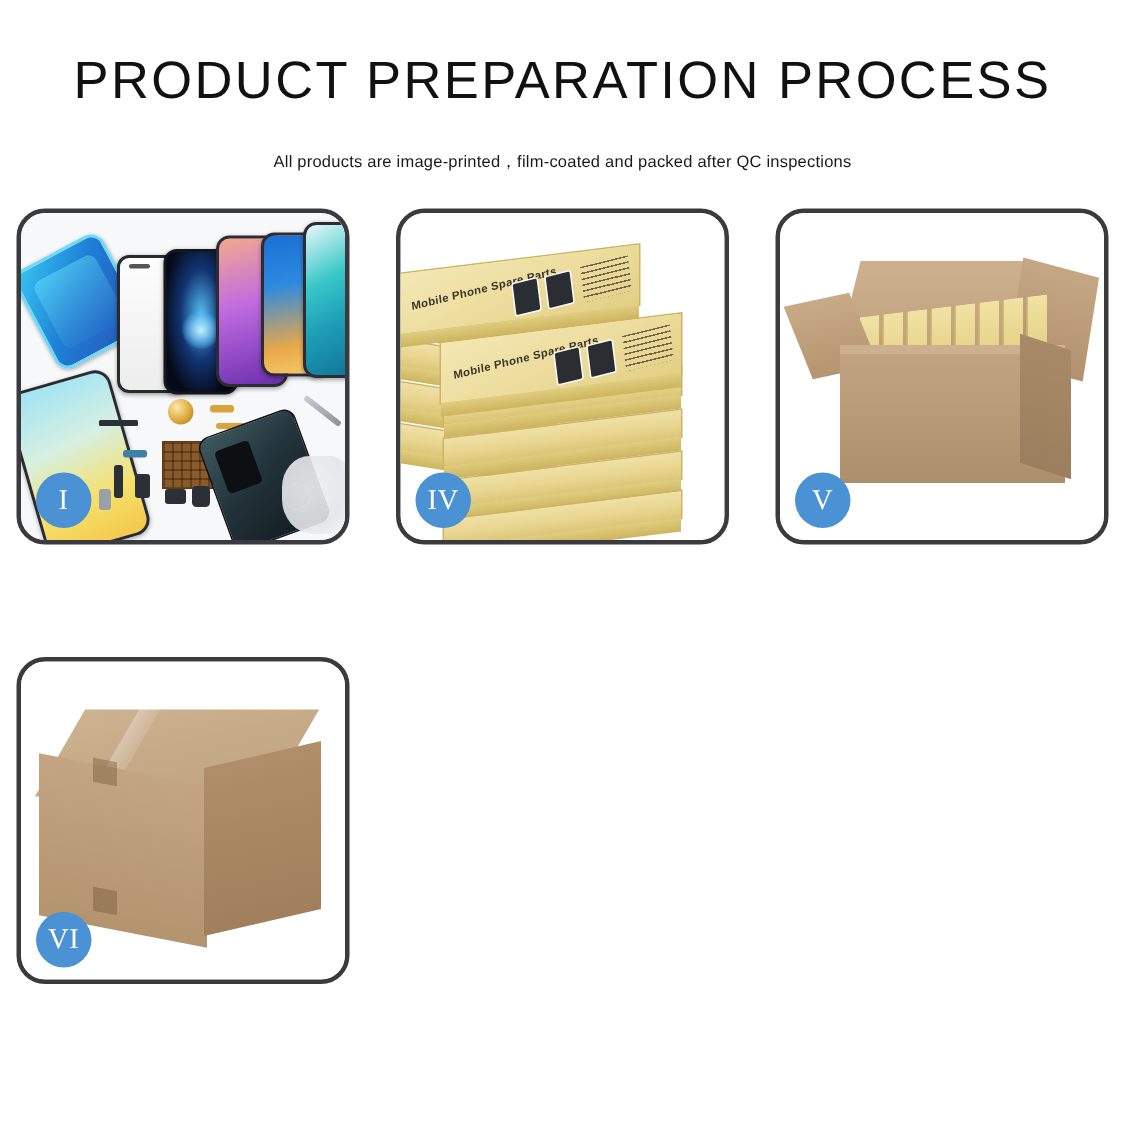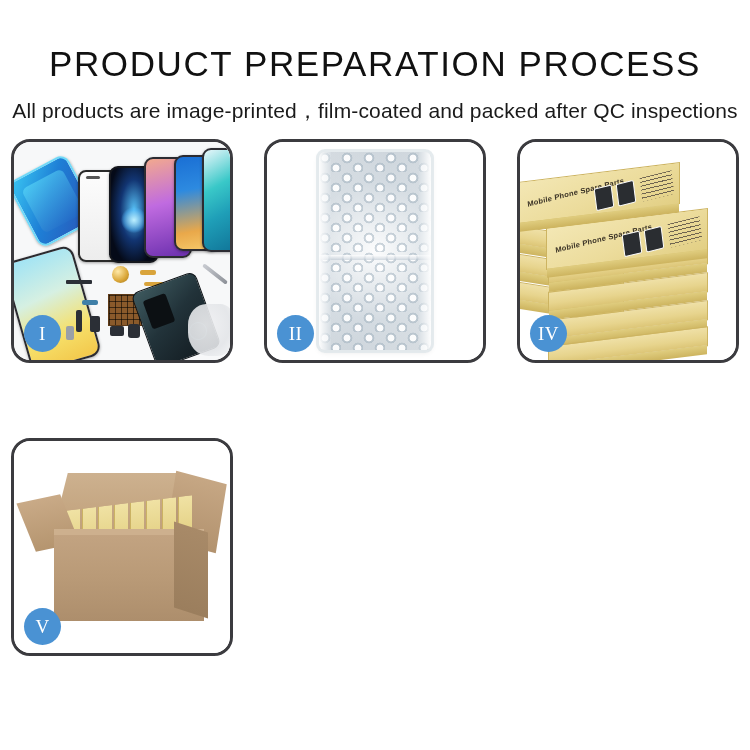--- a/index.html
+++ b/index.html
@@ -18,32 +18,32 @@
 
   
   #header {
     position: absolute;
     left: 0; top: 0;
     width: 750px;
     text-align: center;
   }
   #page-title {
     margin: 0;
-    padding-top: 44px;
+    padding-top: 34px;
     font-size: 35px;
     letter-spacing: 1.6px;
     font-weight: 400;
     color: #111111;
     font-family: "Liberation Sans", sans-serif;
     white-space: nowrap;
   }
   #page-subtitle {
-    margin: 4px;
+    margin: 17px;
     padding-top: 9px;
-    font-size: 21px;
+    font-size: 11px;
     font-weight: 400;
     color: #1a1a1a;
     letter-spacing: 0.15px;
     white-space: nowrap;
   }
 
   
   #panel-grid {
     position: absolute;
     left: 11px;
@@ -417,32 +417,20 @@
         <div class="screw" style="left:112px;top:76px;"></div>
         <div class="screw" style="left:120px;top:68px;"></div>
       </div>
       <div class="backplate"></div>
       <div class="tool"></div>
       <div class="hand-hint"></div>
     </div>
     <div class="badge">I</div>
   </div>
 
-  <div class="panel">
-    <div class="panel-stage">
-      <div class="bw-bg"></div>
-      <div class="bubble-pack">
-        <div class="bubbles"></div>
-        <div class="bw-seam"></div>
-        <div class="bw-edge-l"></div>
-        <div class="bw-edge-r"></div>
-      </div>
-    </div>
-    <div class="badge">II</div>
-  </div>
 
 
   <div class="panel">
     <div class="panel-stage">
       <div class="p4-bg"></div>
       <div class="stack">
 
         <div class="kbox" style="left:-2px;top:48px;width:104px;height:17px;transform:skewY(9deg);">
             <div class="side"></div>
           </div>
@@ -510,14 +498,27 @@
         <span></span>
       </div>
       <div class="flap-left"></div>
       <div class="carton-rim"></div>
       <div class="carton-body"></div>
       <div class="carton-side"></div>
     </div>
     <div class="badge">V</div>
   </div>
 
+  <div class="panel">
+    <div class="panel-stage">
+      <div class="p6-bg"></div>
+      <div class="sealed-top"></div>
+      <div class="tape"></div>
+      <div class="sealed-front">
+        <div class="tapelabel" style="left:36px;top:-4px;width:16px;height:16px;"></div>
+        <div class="tapelabel" style="left:36px;top:82px;width:16px;height:16px;"></div>
+      </div>
+      <div class="sealed-right"></div>
+    </div>
+    <div class="badge">VI</div>
+  </div>
 
 </div>
 
 </body></html>

